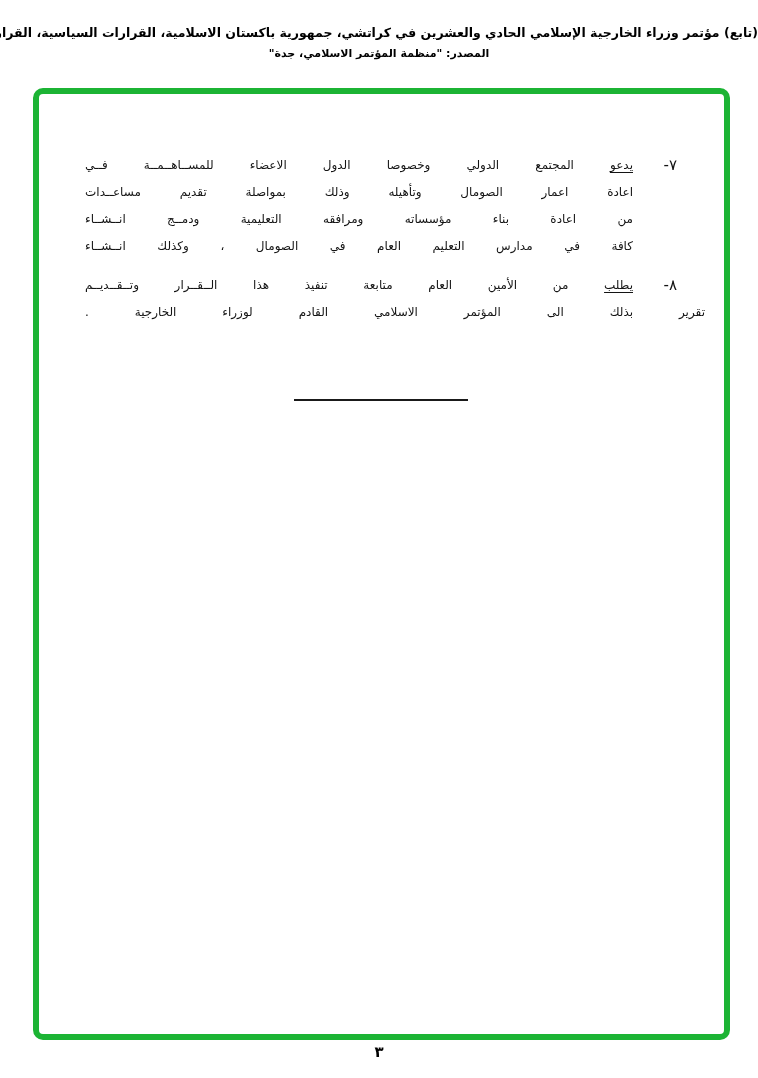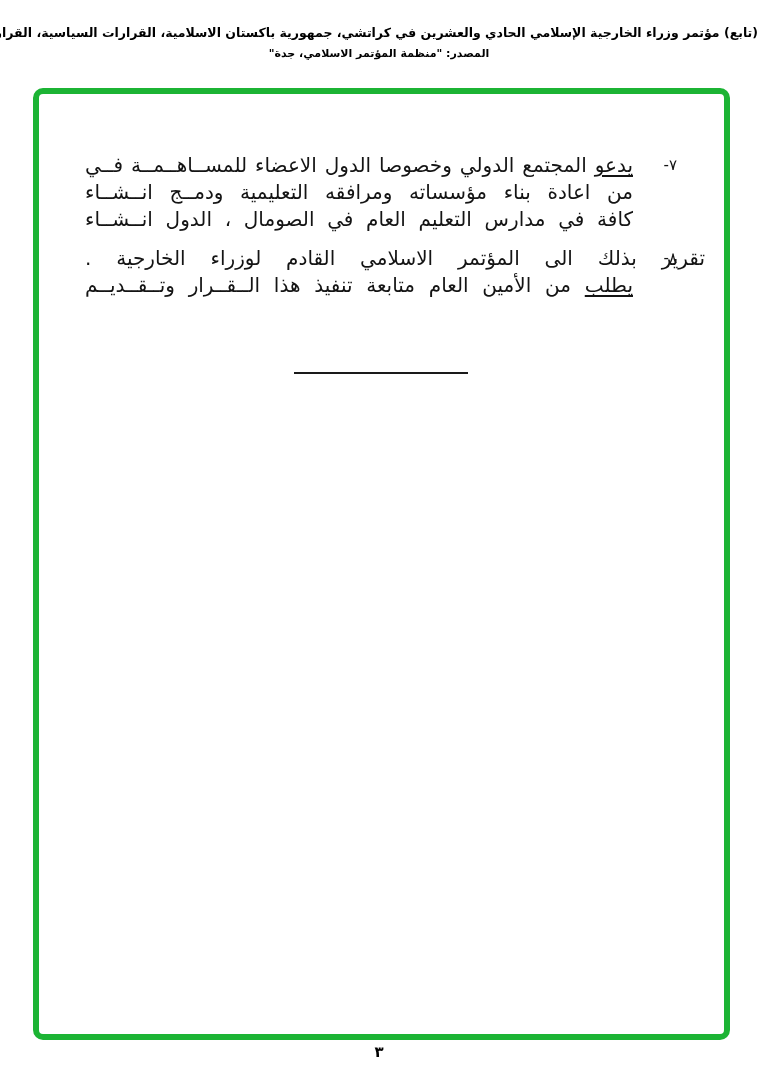--- a/index.html
+++ b/index.html
@@ -29,21 +29,21 @@
   .doc-content { direction: rtl; padding: 58px 47px 0 46px; }
 
   .para { display: flex; }
   .para-8 { margin-top: 12px; }
 
   .num {
     width: 44px; flex: 0 0 44px;
     font-size: 15px; line-height: 27px;
     text-align: right;
   }
-  .ptext { flex: 1; font-size: 20px; line-height: 27px; }
+  .ptext { flex: 1; font-size: 12px; line-height: 27px; }
 
   .line {
     text-align: justify;
     text-align-last: justify;
     height: 27px;
   }
   .lead { text-decoration: underline; text-underline-offset: 3px; }
 
   
   .outdent { margin-right: -72px; }
@@ -73,33 +73,34 @@
   <div class="green-box">
     <div class="doc-content">
 
       <div class="para para-7">
         <div class="num">٧-</div>
         <div class="ptext">
           <div class="line">
             <span class="lead">يدعو</span>
             <span>المجتمع الدولي وخصوصا الدول الاعضاء للمســاهــمــة فــي</span>
           </div>
+          <div class="line">اعادة اعمار الصومال وتأهيله وذلك بمواصلة تقديم مساعــدات</div>
           <div class="line">من اعادة بناء مؤسساته ومرافقه التعليمية ودمــج انــشــاء</div>
-          <div class="line">كافة في مدارس التعليم العام في الصومال ، الدول انــشــاء</div>
+          <div class="line">كافة في مدارس التعليم العام في الصومال ، وكذلك انــشــاء</div>
         </div>
       </div>
 
       <div class="para para-8">
         <div class="num">٨-</div>
         <div class="ptext">
-          <div class="line outdent">تقرير بذلك الى المؤتمر الاسلامي القادم لوزراء الخارجية .</div>
           <div class="line">
             <span class="lead">يطلب</span>
             <span>من الأمين العام متابعة تنفيذ هذا الــقــرار وتــقــديــم</span>
           </div>
+          <div class="line outdent">تقرير بذلك الى المؤتمر الاسلامي القادم لوزراء الخارجية .</div>
         </div>
       </div>
 
       <div class="divider"></div>
 
     </div>
   </div>
 
   <div class="page-number">٣</div>
 

